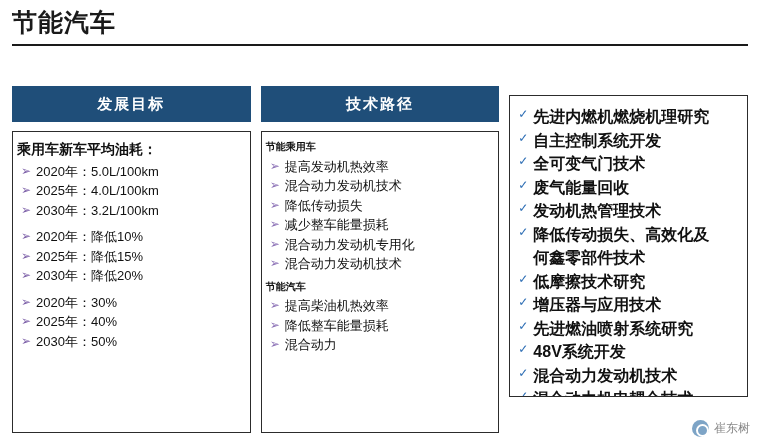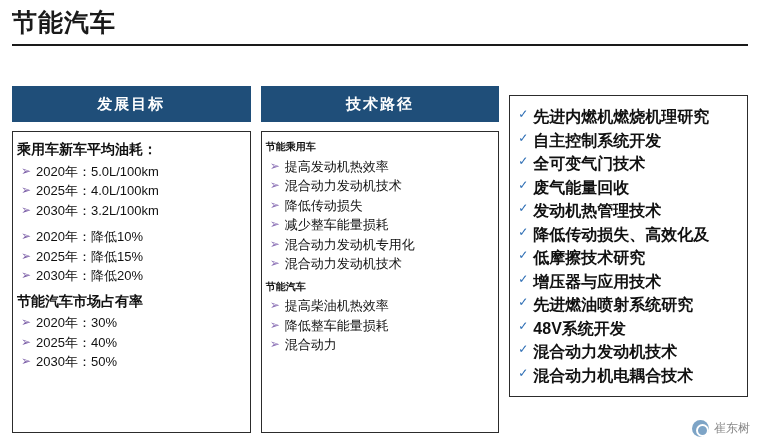--- a/index.html
+++ b/index.html
@@ -157,21 +157,20 @@
           <span class="bullet">➢</span>
           <span class="item-text">2025年：降低15%</span>
         </div>
         <div class="item">
           <span class="bullet">➢</span>
           <span class="item-text">2030年：降低20%</span>
         </div>
       </div>
 
       <div class="grp">
-        <div class="grp-title">节能汽车市场占有率</div>
         <div class="item">
           <span class="bullet">➢</span>
           <span class="item-text">2020年：30%</span>
         </div>
         <div class="item">
           <span class="bullet">➢</span>
           <span class="item-text">2025年：40%</span>
         </div>
         <div class="item">
           <span class="bullet">➢</span>
@@ -252,20 +251,24 @@
           <span class="bullet">✓</span>
           <span class="item-text">废气能量回收</span>
         </div>
         <div class="item">
           <span class="bullet">✓</span>
           <span class="item-text">发动机热管理技术</span>
         </div>
         <div class="item">
           <span class="bullet">✓</span>
           <span class="item-text">降低传动损失、高效化及</span>
+        </div>
+        <div class="item">
+          <span class="bullet"></span>
+          <span class="item-text">何鑫零部件技术</span>
         </div>
         <div class="item">
           <span class="bullet">✓</span>
           <span class="item-text">低摩擦技术研究</span>
         </div>
         <div class="item">
           <span class="bullet">✓</span>
           <span class="item-text">增压器与应用技术</span>
         </div>
         <div class="item">

